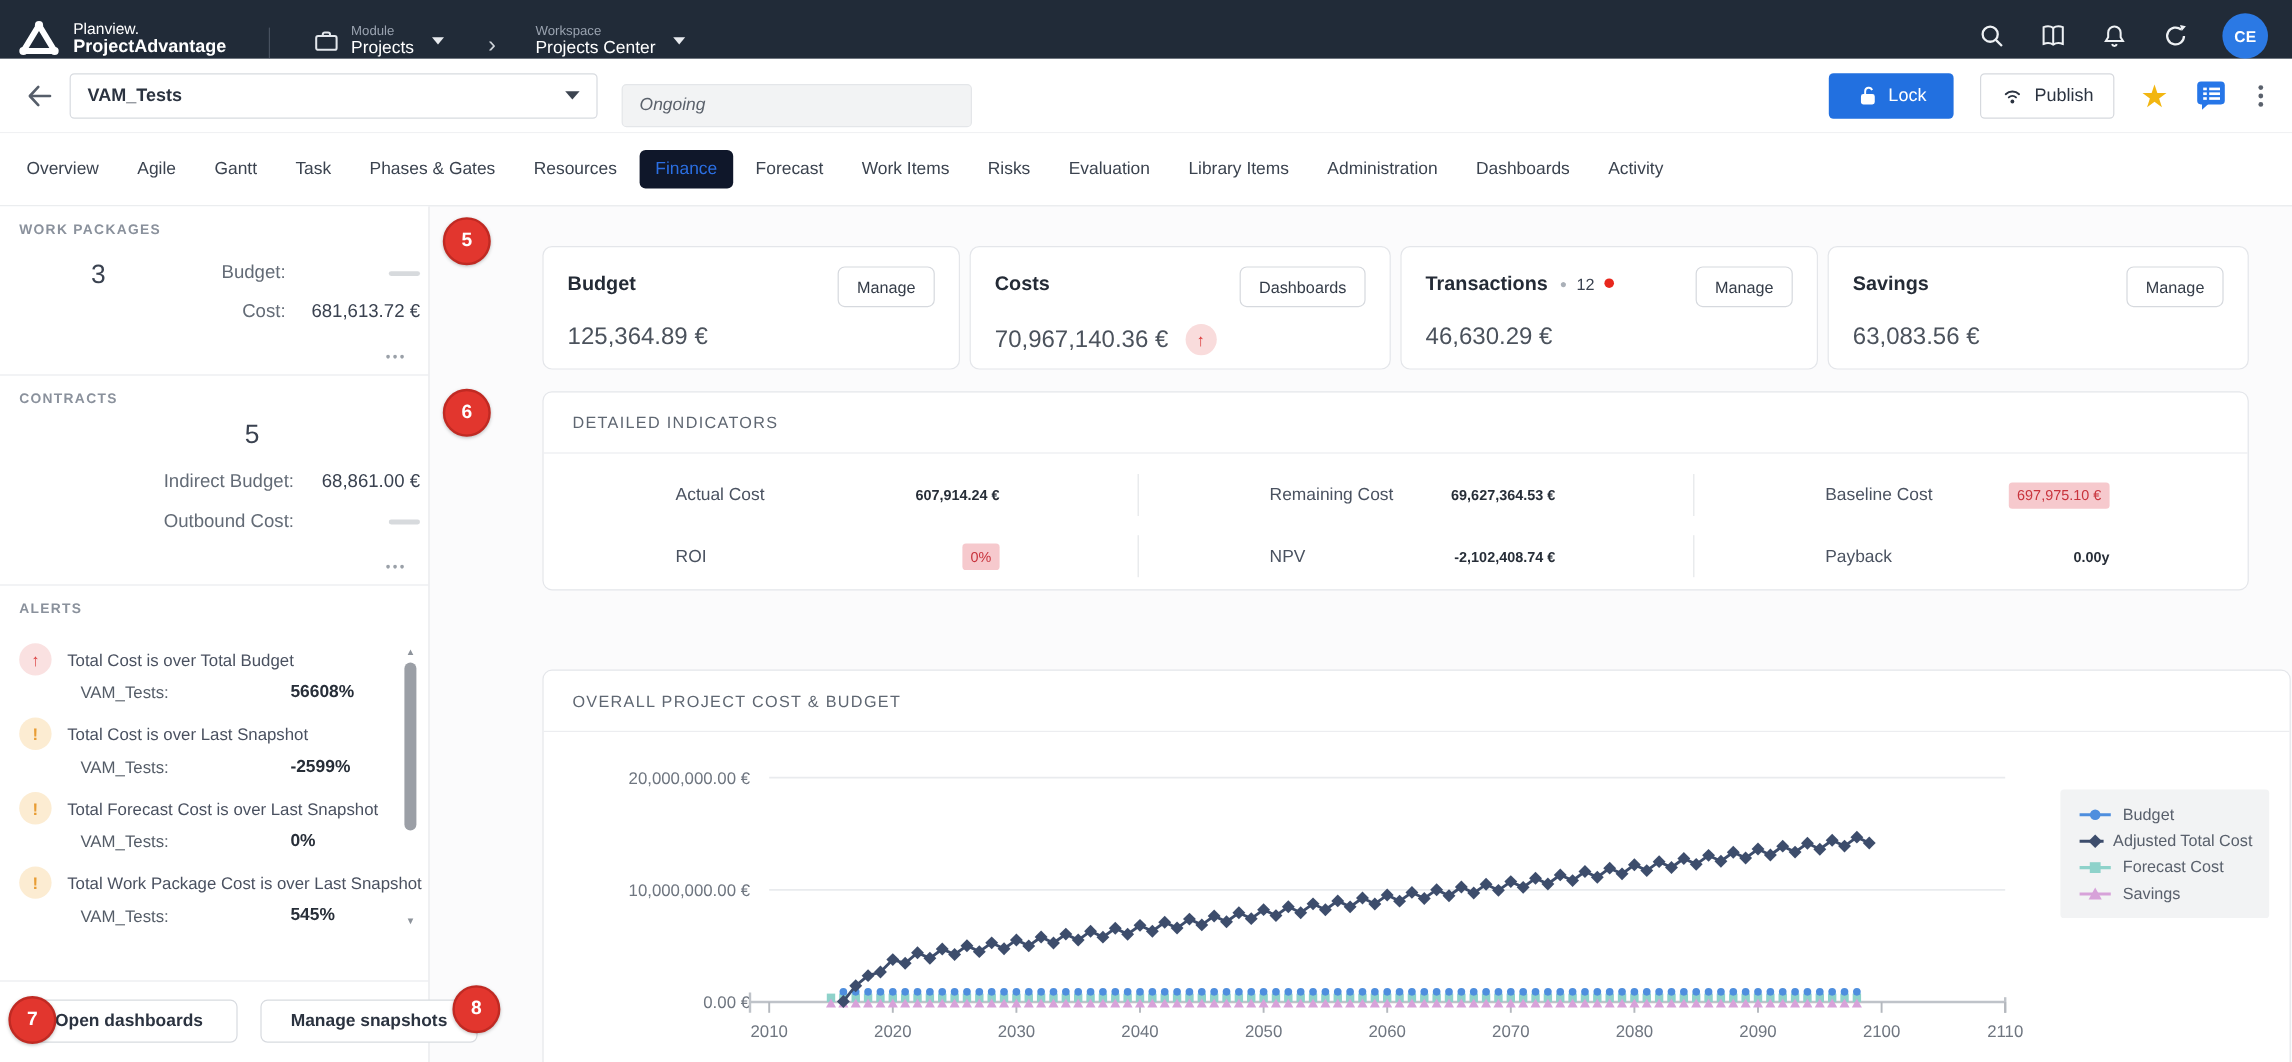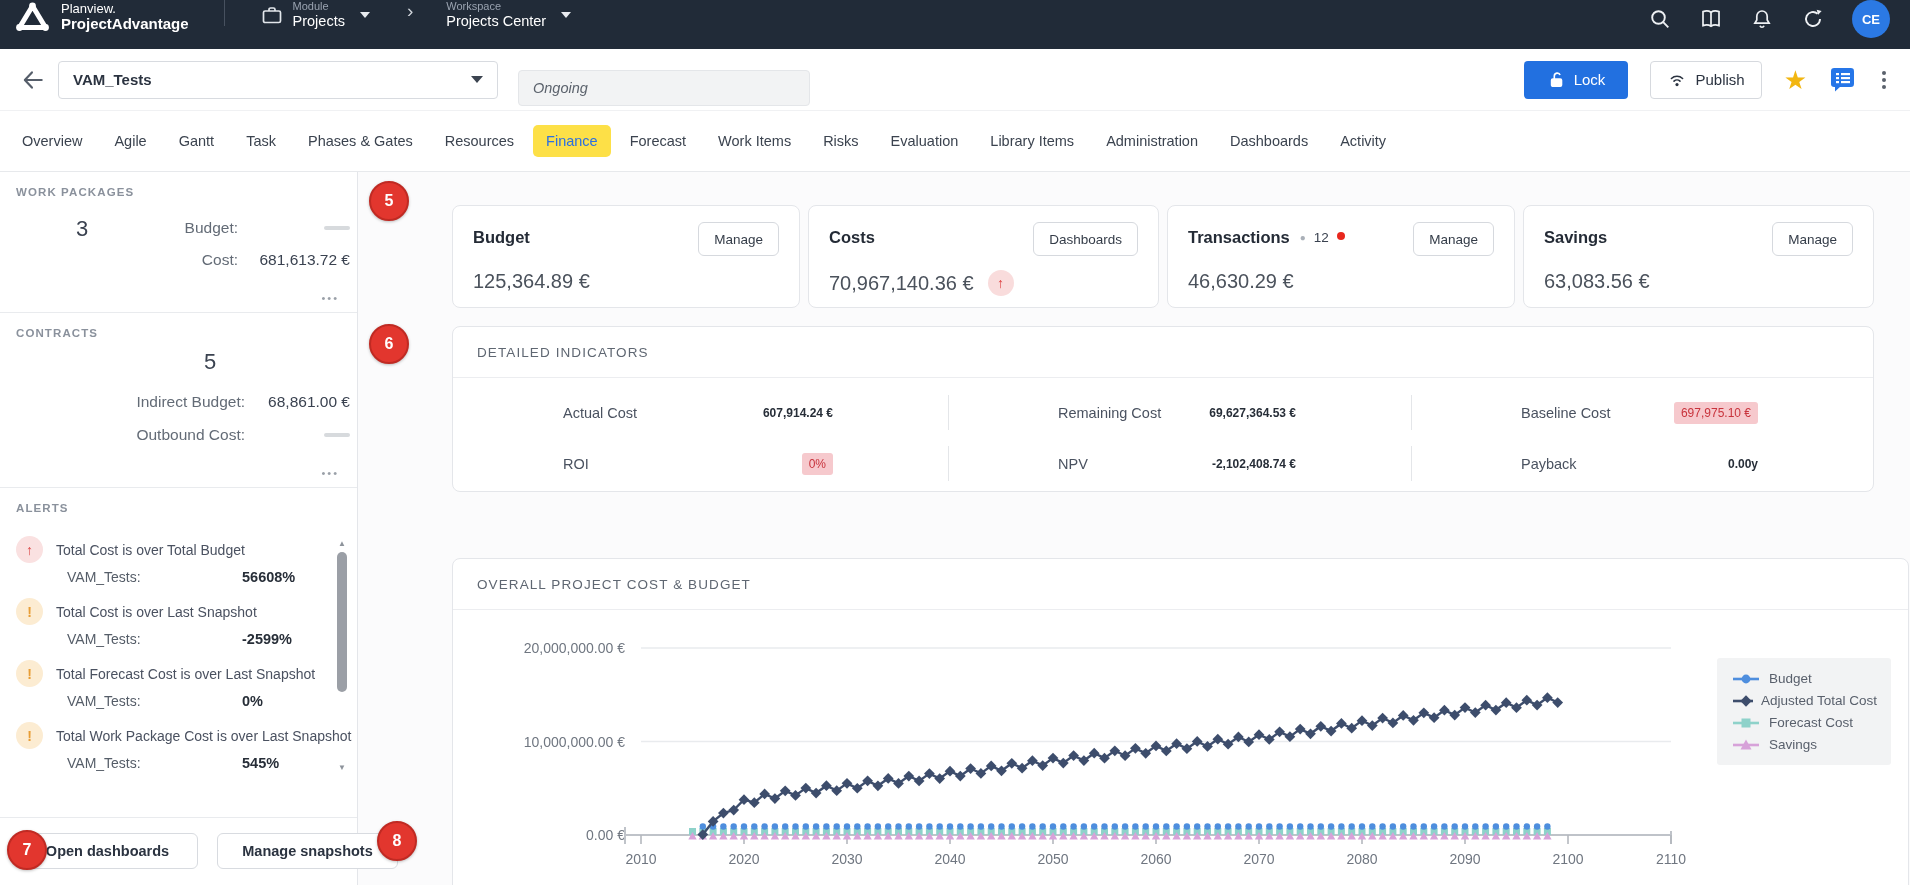--- a/index.html
+++ b/index.html
@@ -1,21 +1,21 @@
 <!DOCTYPE html>
 <html><head>
 <meta charset="utf-8">
 <style>
   * { margin:0; padding:0; box-sizing:border-box; }
   html,body { width:1910px; height:885px; overflow:hidden; background:#fbfbfc;
     font-family:"Liberation Sans","DejaVu Sans",sans-serif; color:#3a4250; }
 
   
   .topbar { position:absolute; left:0; top:0; width:1910px; height:49px; background:#212b38;
-    display:flex; align-items:flex-start;gap:17px; }
+    display:flex; align-items:flex-end;gap:17px; }
   .brand { display:flex; align-items:center; gap:10px; margin-left:14px; }
   .brand-text { line-height:1.05; }
   .brand-text .l1 { color:#fff; font-size:13px; }
   .brand-text .l2 { color:#fff; font-size:15px; font-weight:bold; }
   .tb-divider { width:1px; height:26px; background:#47515f; margin:0 18px; }
   .tb-group { display:flex; align-items:center; gap:9px; cursor:pointer; }
   .tb-labels { line-height:1.15; }
   .tb-label { color:#9aa3b0; font-size:11px; }
   .tb-value { color:#fff; font-size:14.5px; }
   .caret-down { width:0; height:0; border-left:5px solid transparent; border-right:5px solid transparent;
@@ -47,21 +47,21 @@
     cursor:pointer; padding:0 16px; font-family:inherit; }
   .star-ic { font-size:26px; color:#f2b611; cursor:pointer; line-height:1; }
   .kebab { display:flex; flex-direction:column; gap:3px; cursor:pointer; padding:4px; }
   .kebab i { width:4px; height:4px; border-radius:50%; background:#5a616c; }
 
   
   .tabsrow { position:absolute; left:0; top:111px; width:1910px; height:61px; background:#fff;
     border-bottom:1px solid #e7e9ec; display:flex; align-items:center; padding-left:6px; }
   .tab { font-size:14.5px; color:#3b434f; padding:8px 13px; margin:0 3px; border-radius:5px; cursor:pointer;
     white-space:nowrap; }
-  .tab.active { background:#fde047; color:#2b6fe3; }
+  .tab.active { background:#0f172a; color:#2b6fe3; }
 
   
   .sidebar { position:absolute; left:0; top:172px; width:358px; height:713px; background:#fff;
     border-right:1px solid #e4e6ea; }
   .side-section { position:relative; border-bottom:1px solid #e9ebee; }
   .sec-title { position:absolute; left:16px; top:14px; font-size:11.5px; letter-spacing:1.1px; color:#8a919c;
     font-weight:bold; }
   .sec-wp { height:141px; }
   .sec-ct { height:175px; }
   .sec-al { height:330px; }

